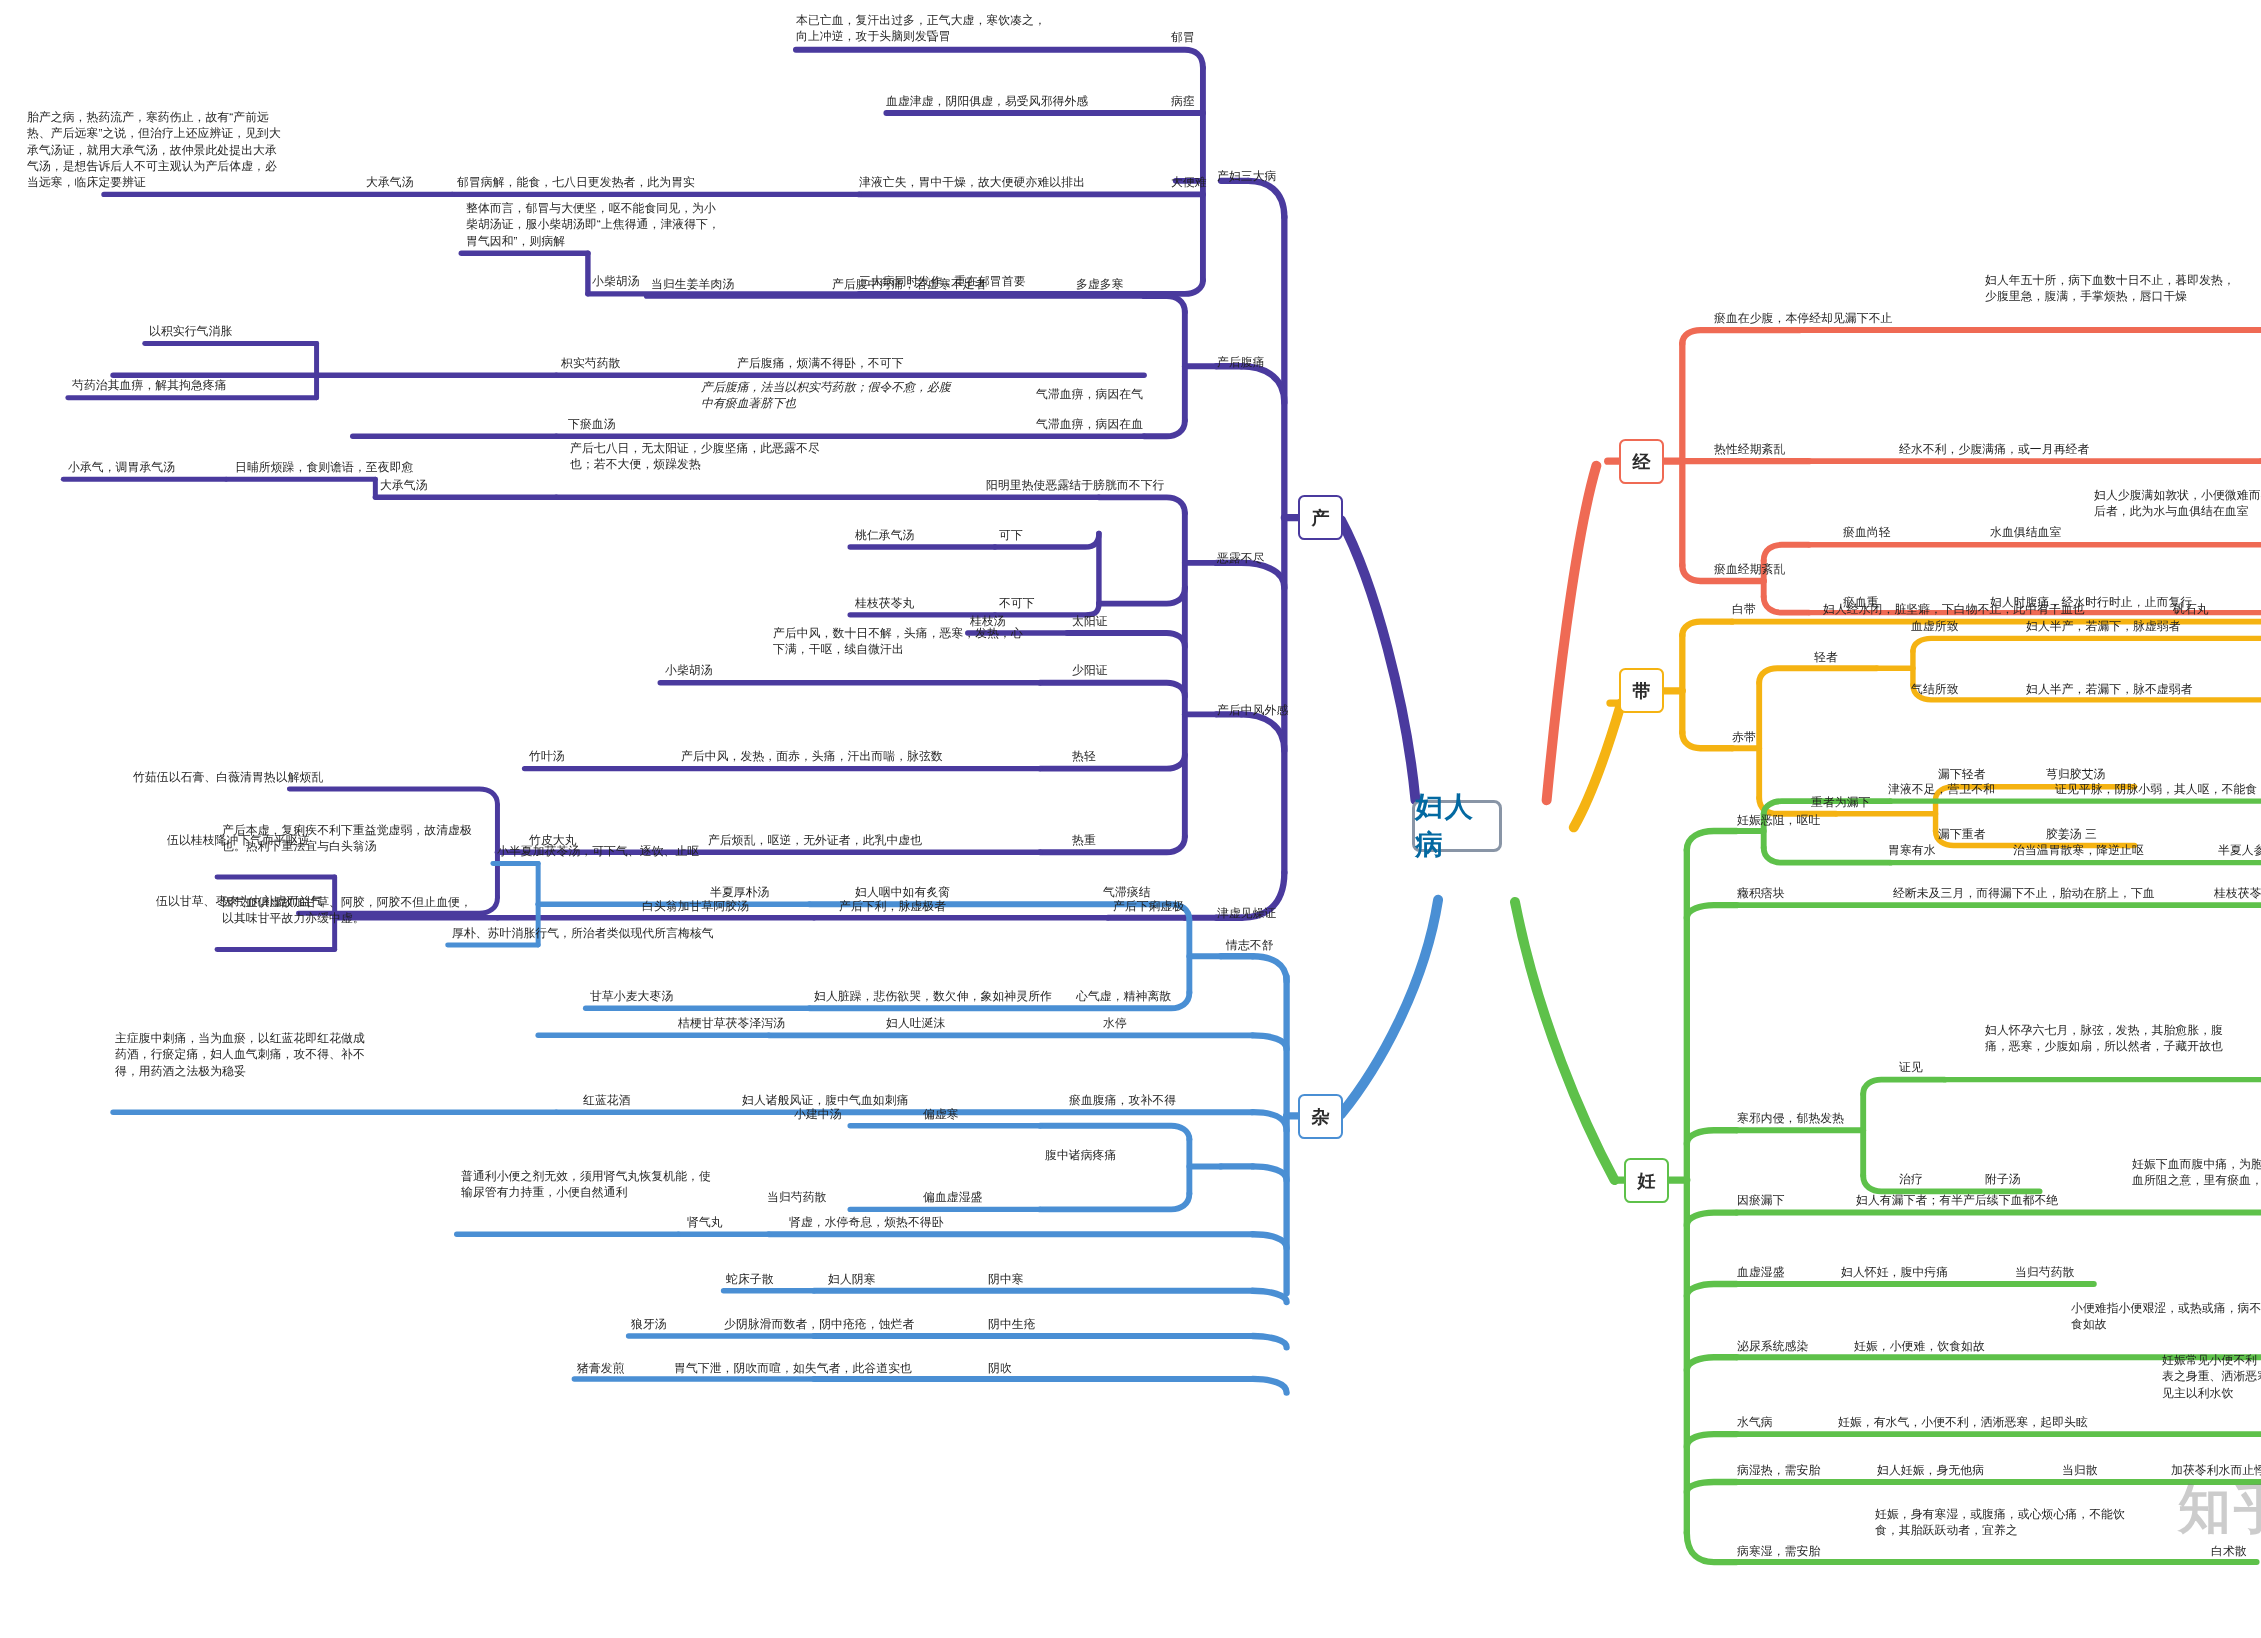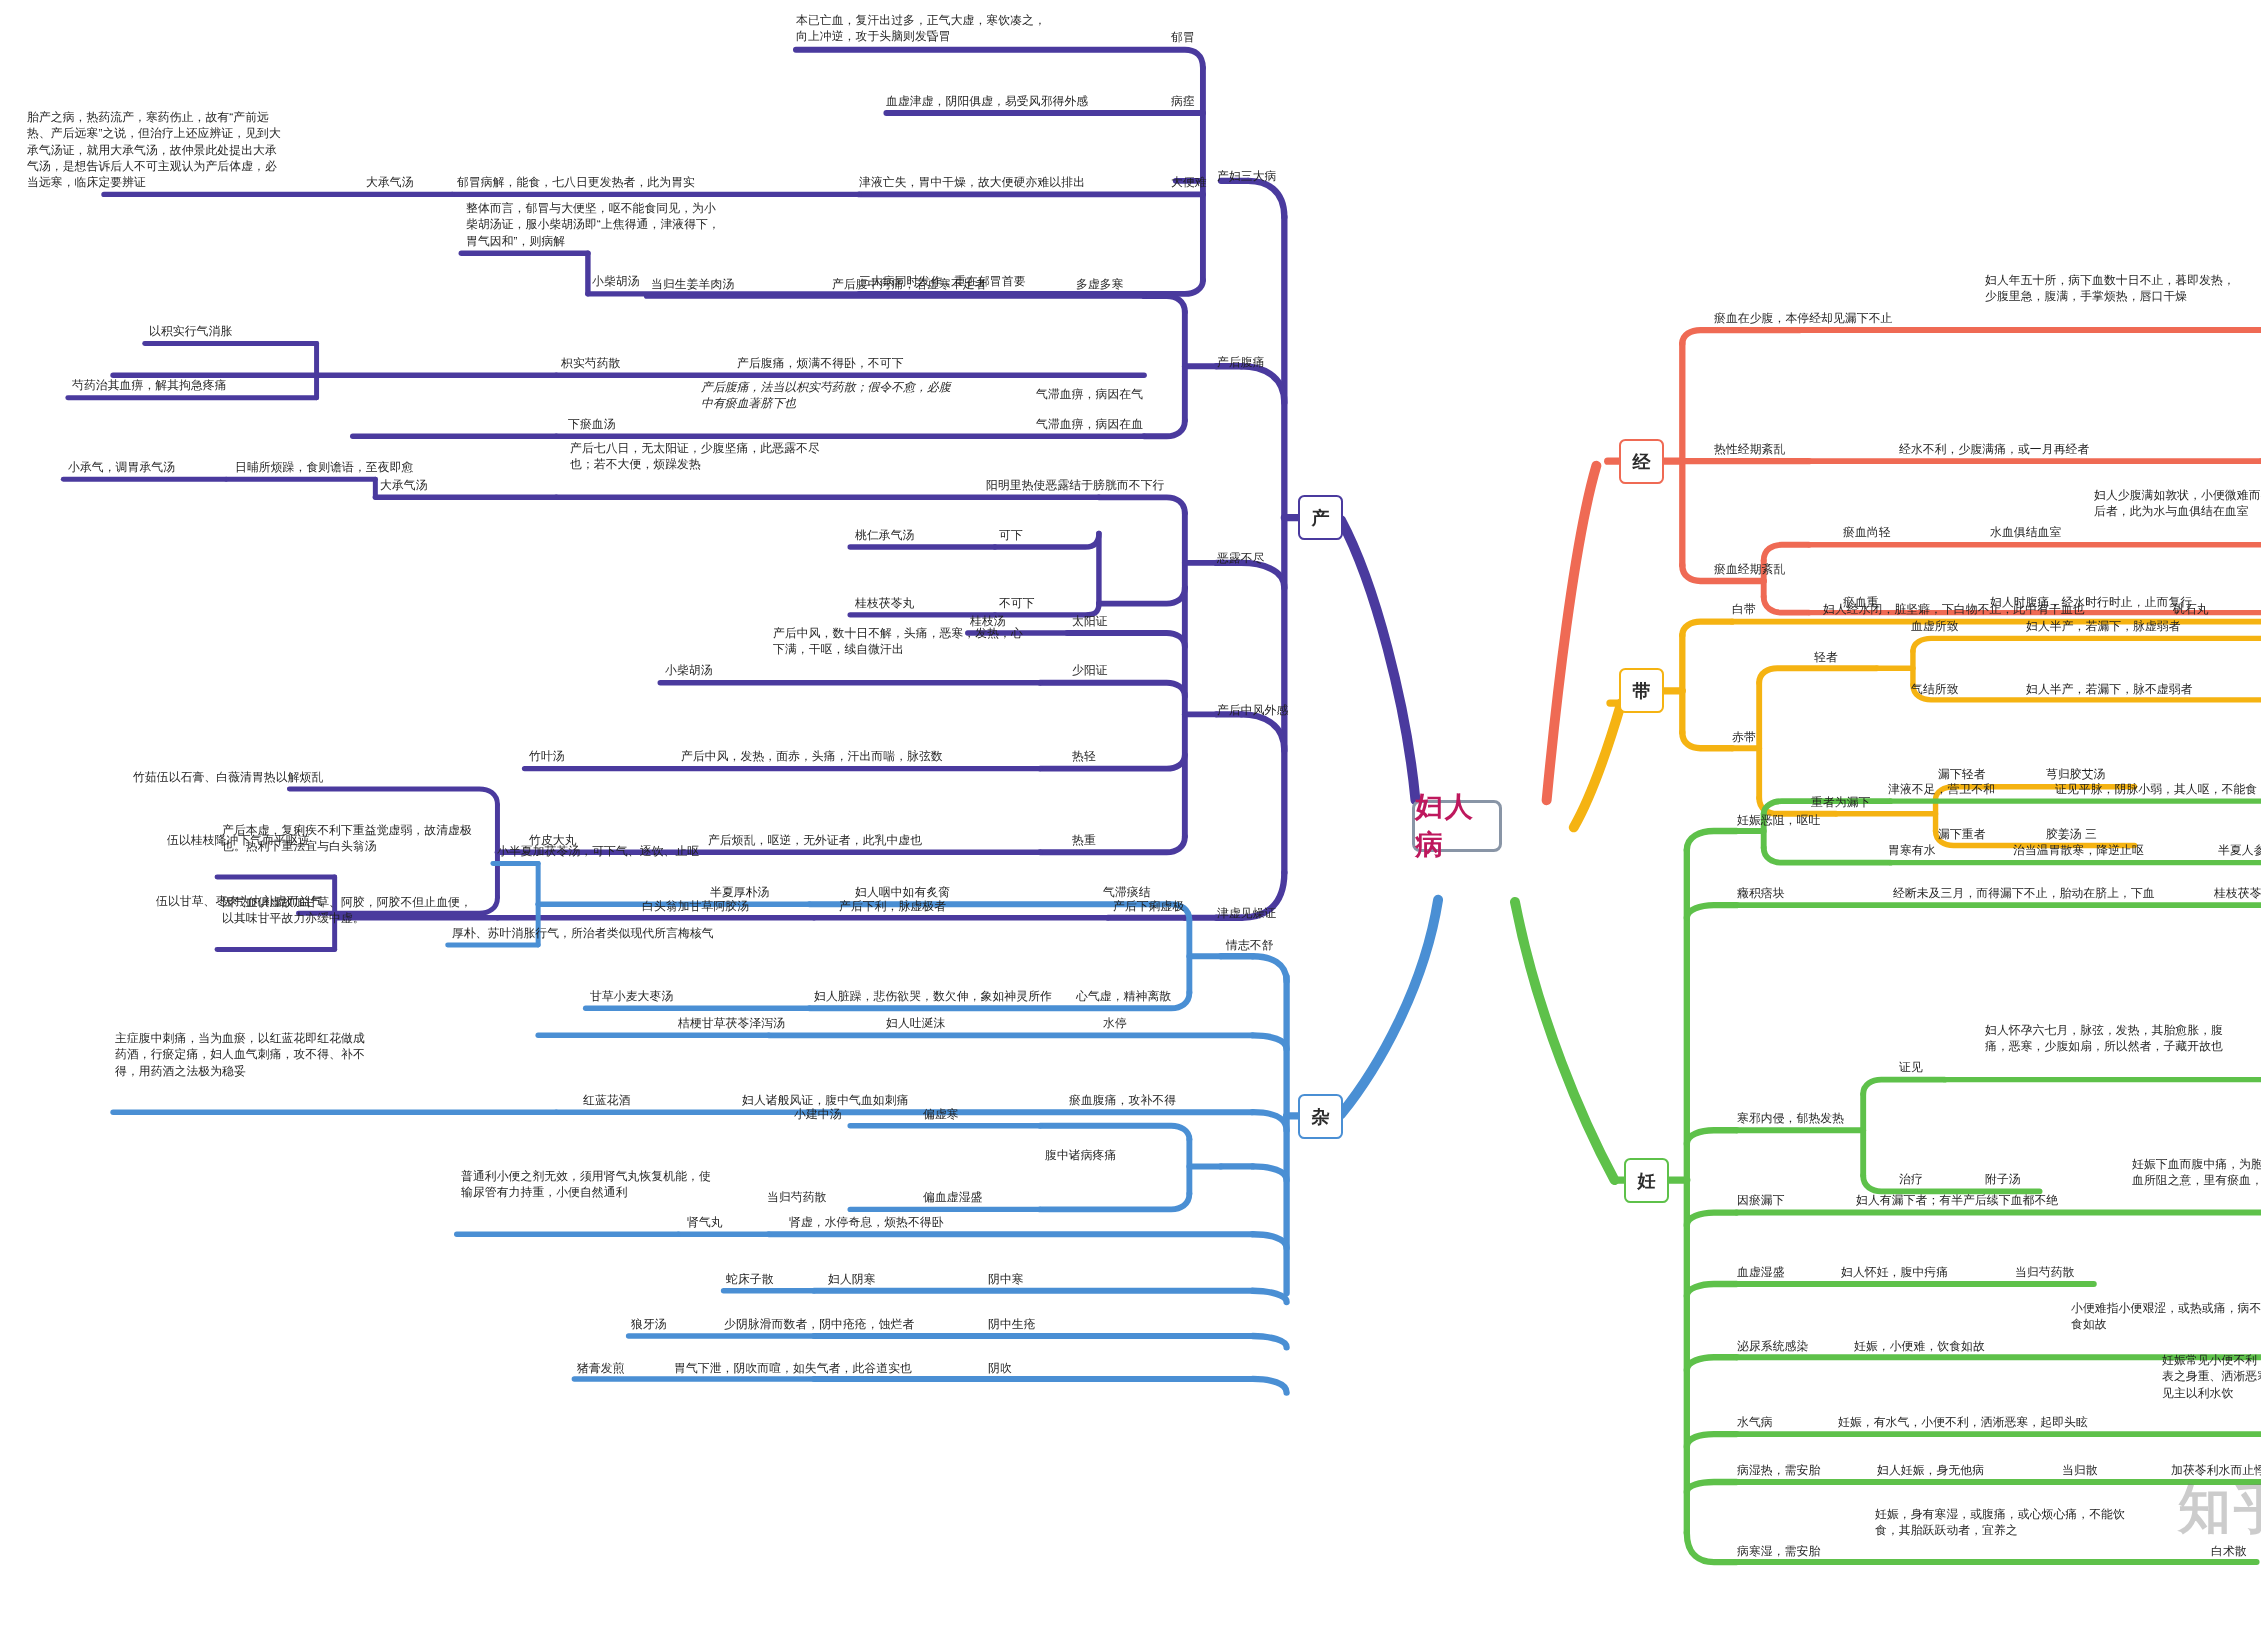--- a/index.html
+++ b/index.html
@@ -29,21 +29,21 @@
     letter-spacing: 0.1px;
   }
   
   .leaf { transform: translateY(-100%); }
   .center-node {
     position: absolute;
     border: 3.2px solid #8995a6;
     border-radius: 8.1px;
     background: #fff;
     display: flex; align-items: center; justify-content: center;
-    font-size: 28px; font-weight: bold; color: #be185d;
+    font-size: 28px; font-weight: bold; color: #0369a1;
     letter-spacing: 1.8px;
   }
   .branch-node {
     position: absolute;
     border-radius: 6.3px;
     background: #fff;
     display: flex; align-items: center; justify-content: center;
     font-size: 18px; font-weight: bold; color: #2b2b2b;
     border-width: 2.7px; border-style: solid;
   }

